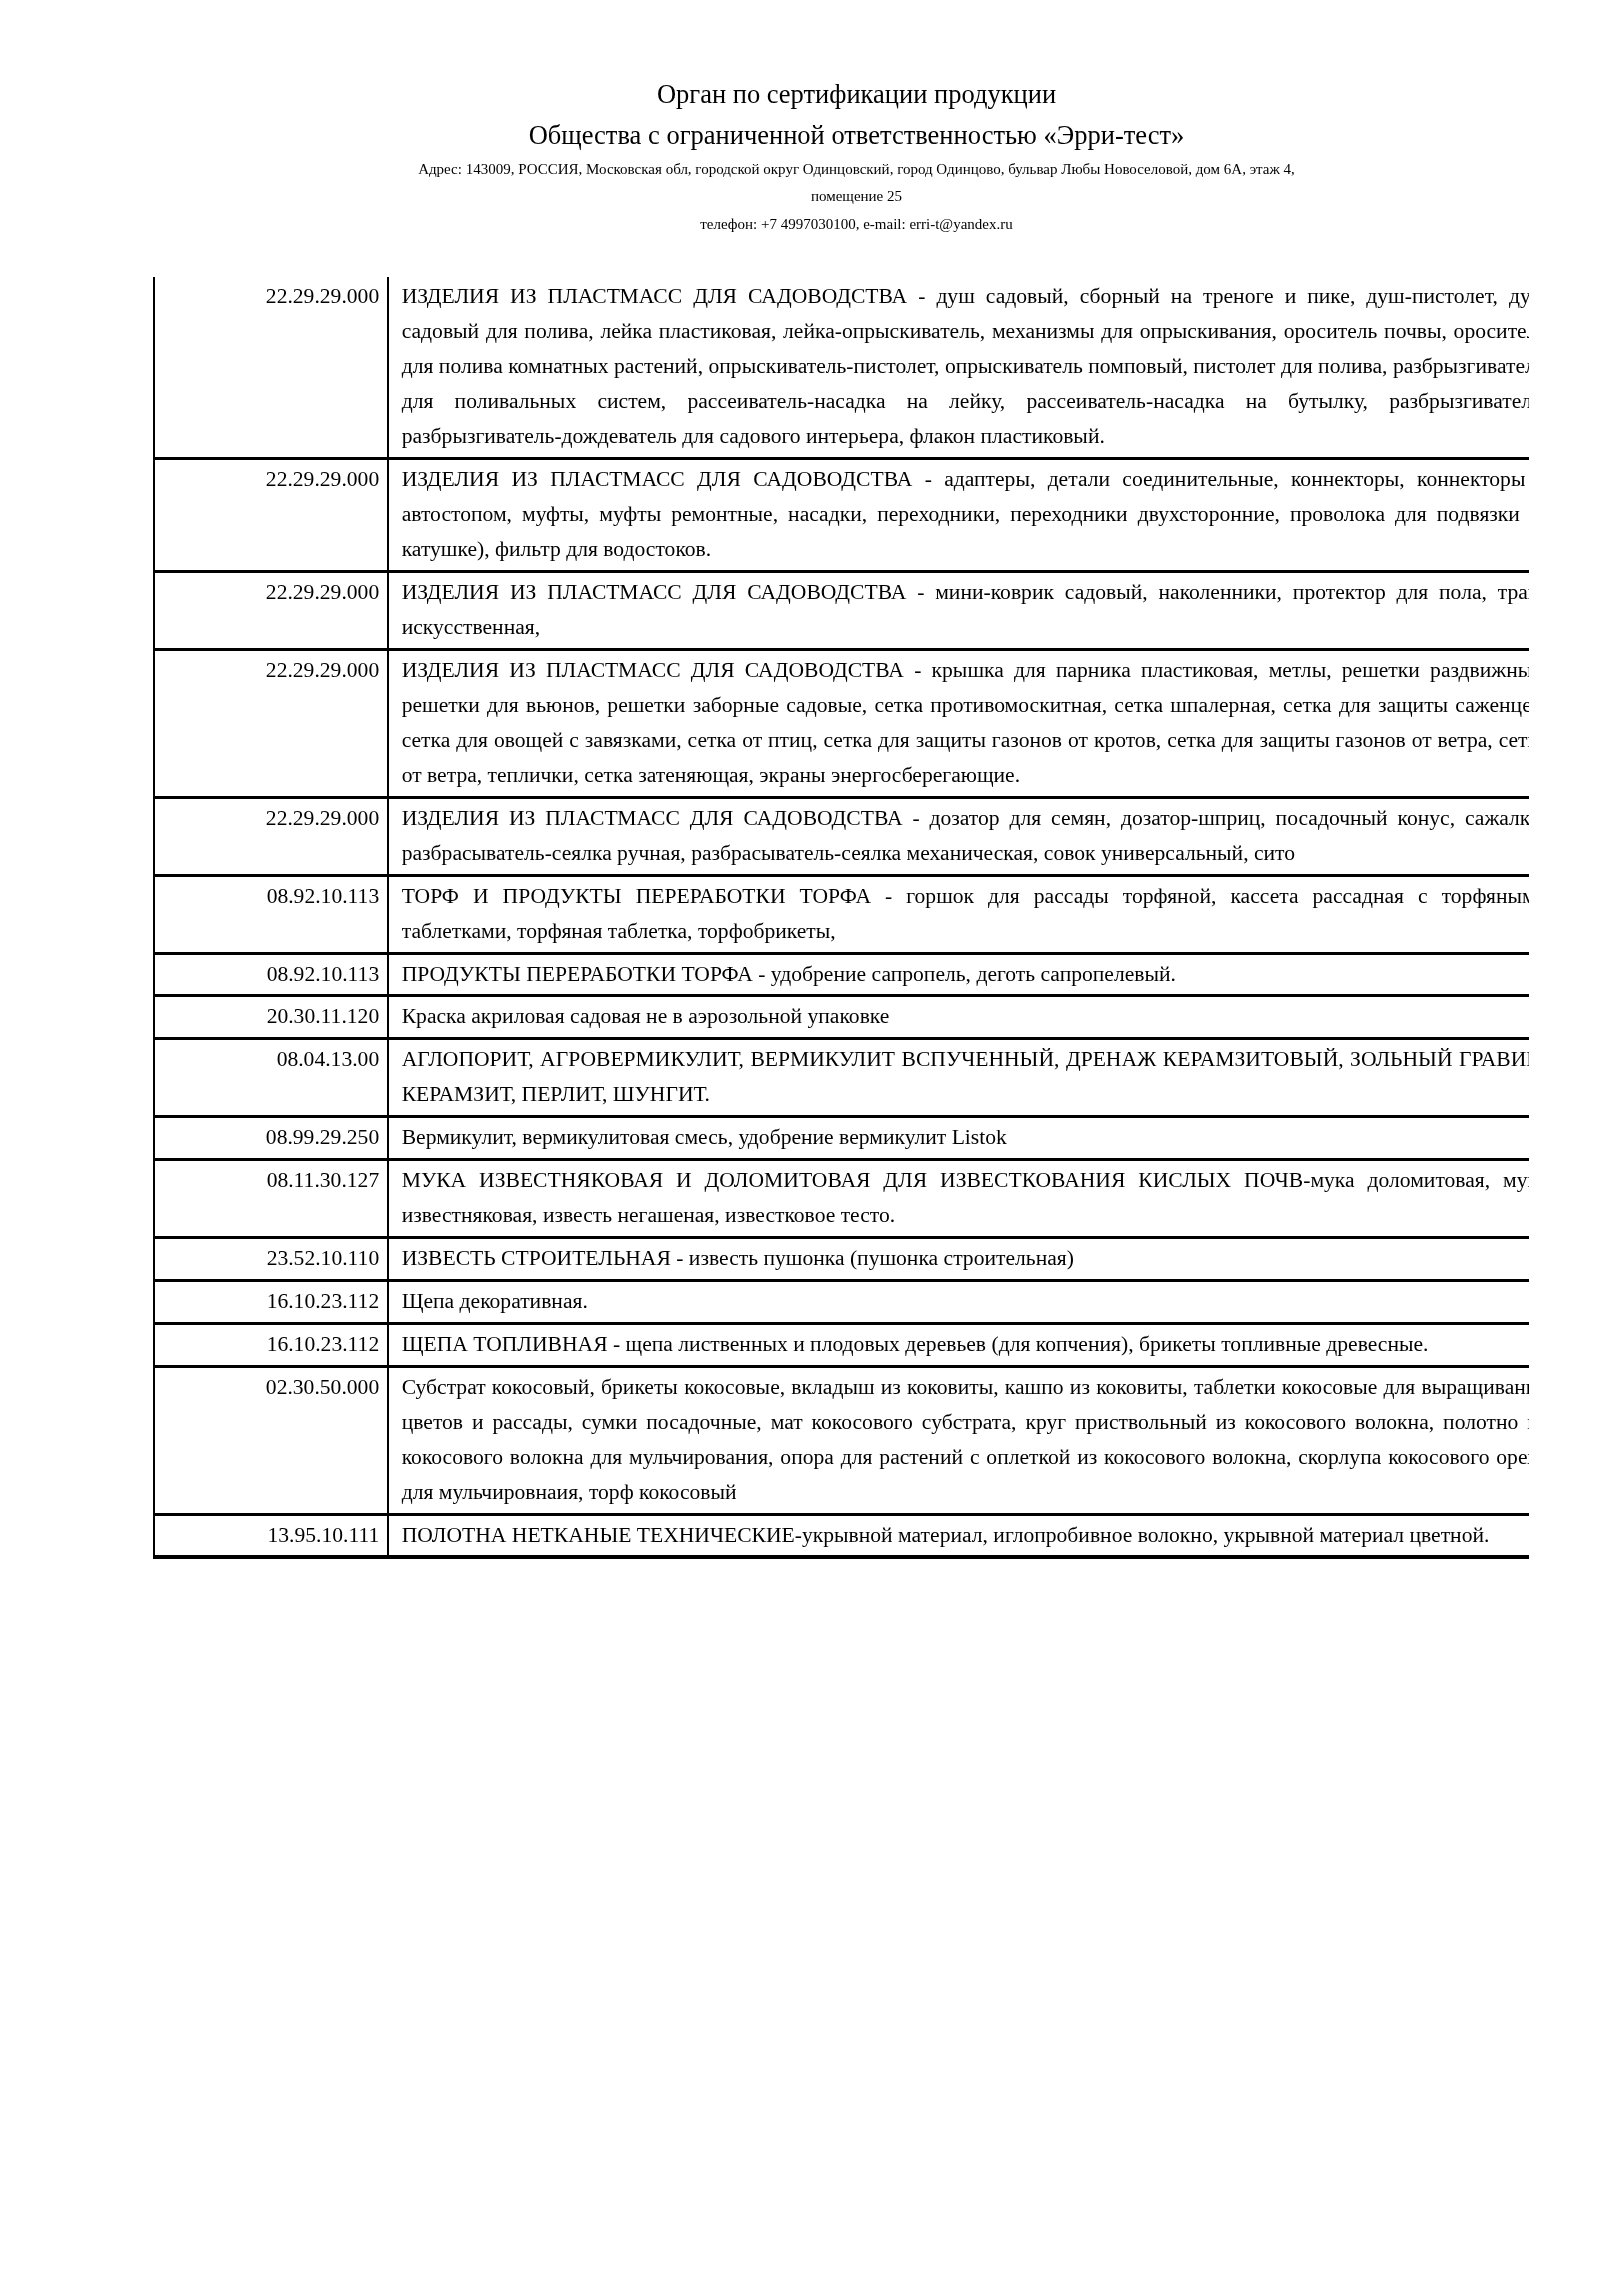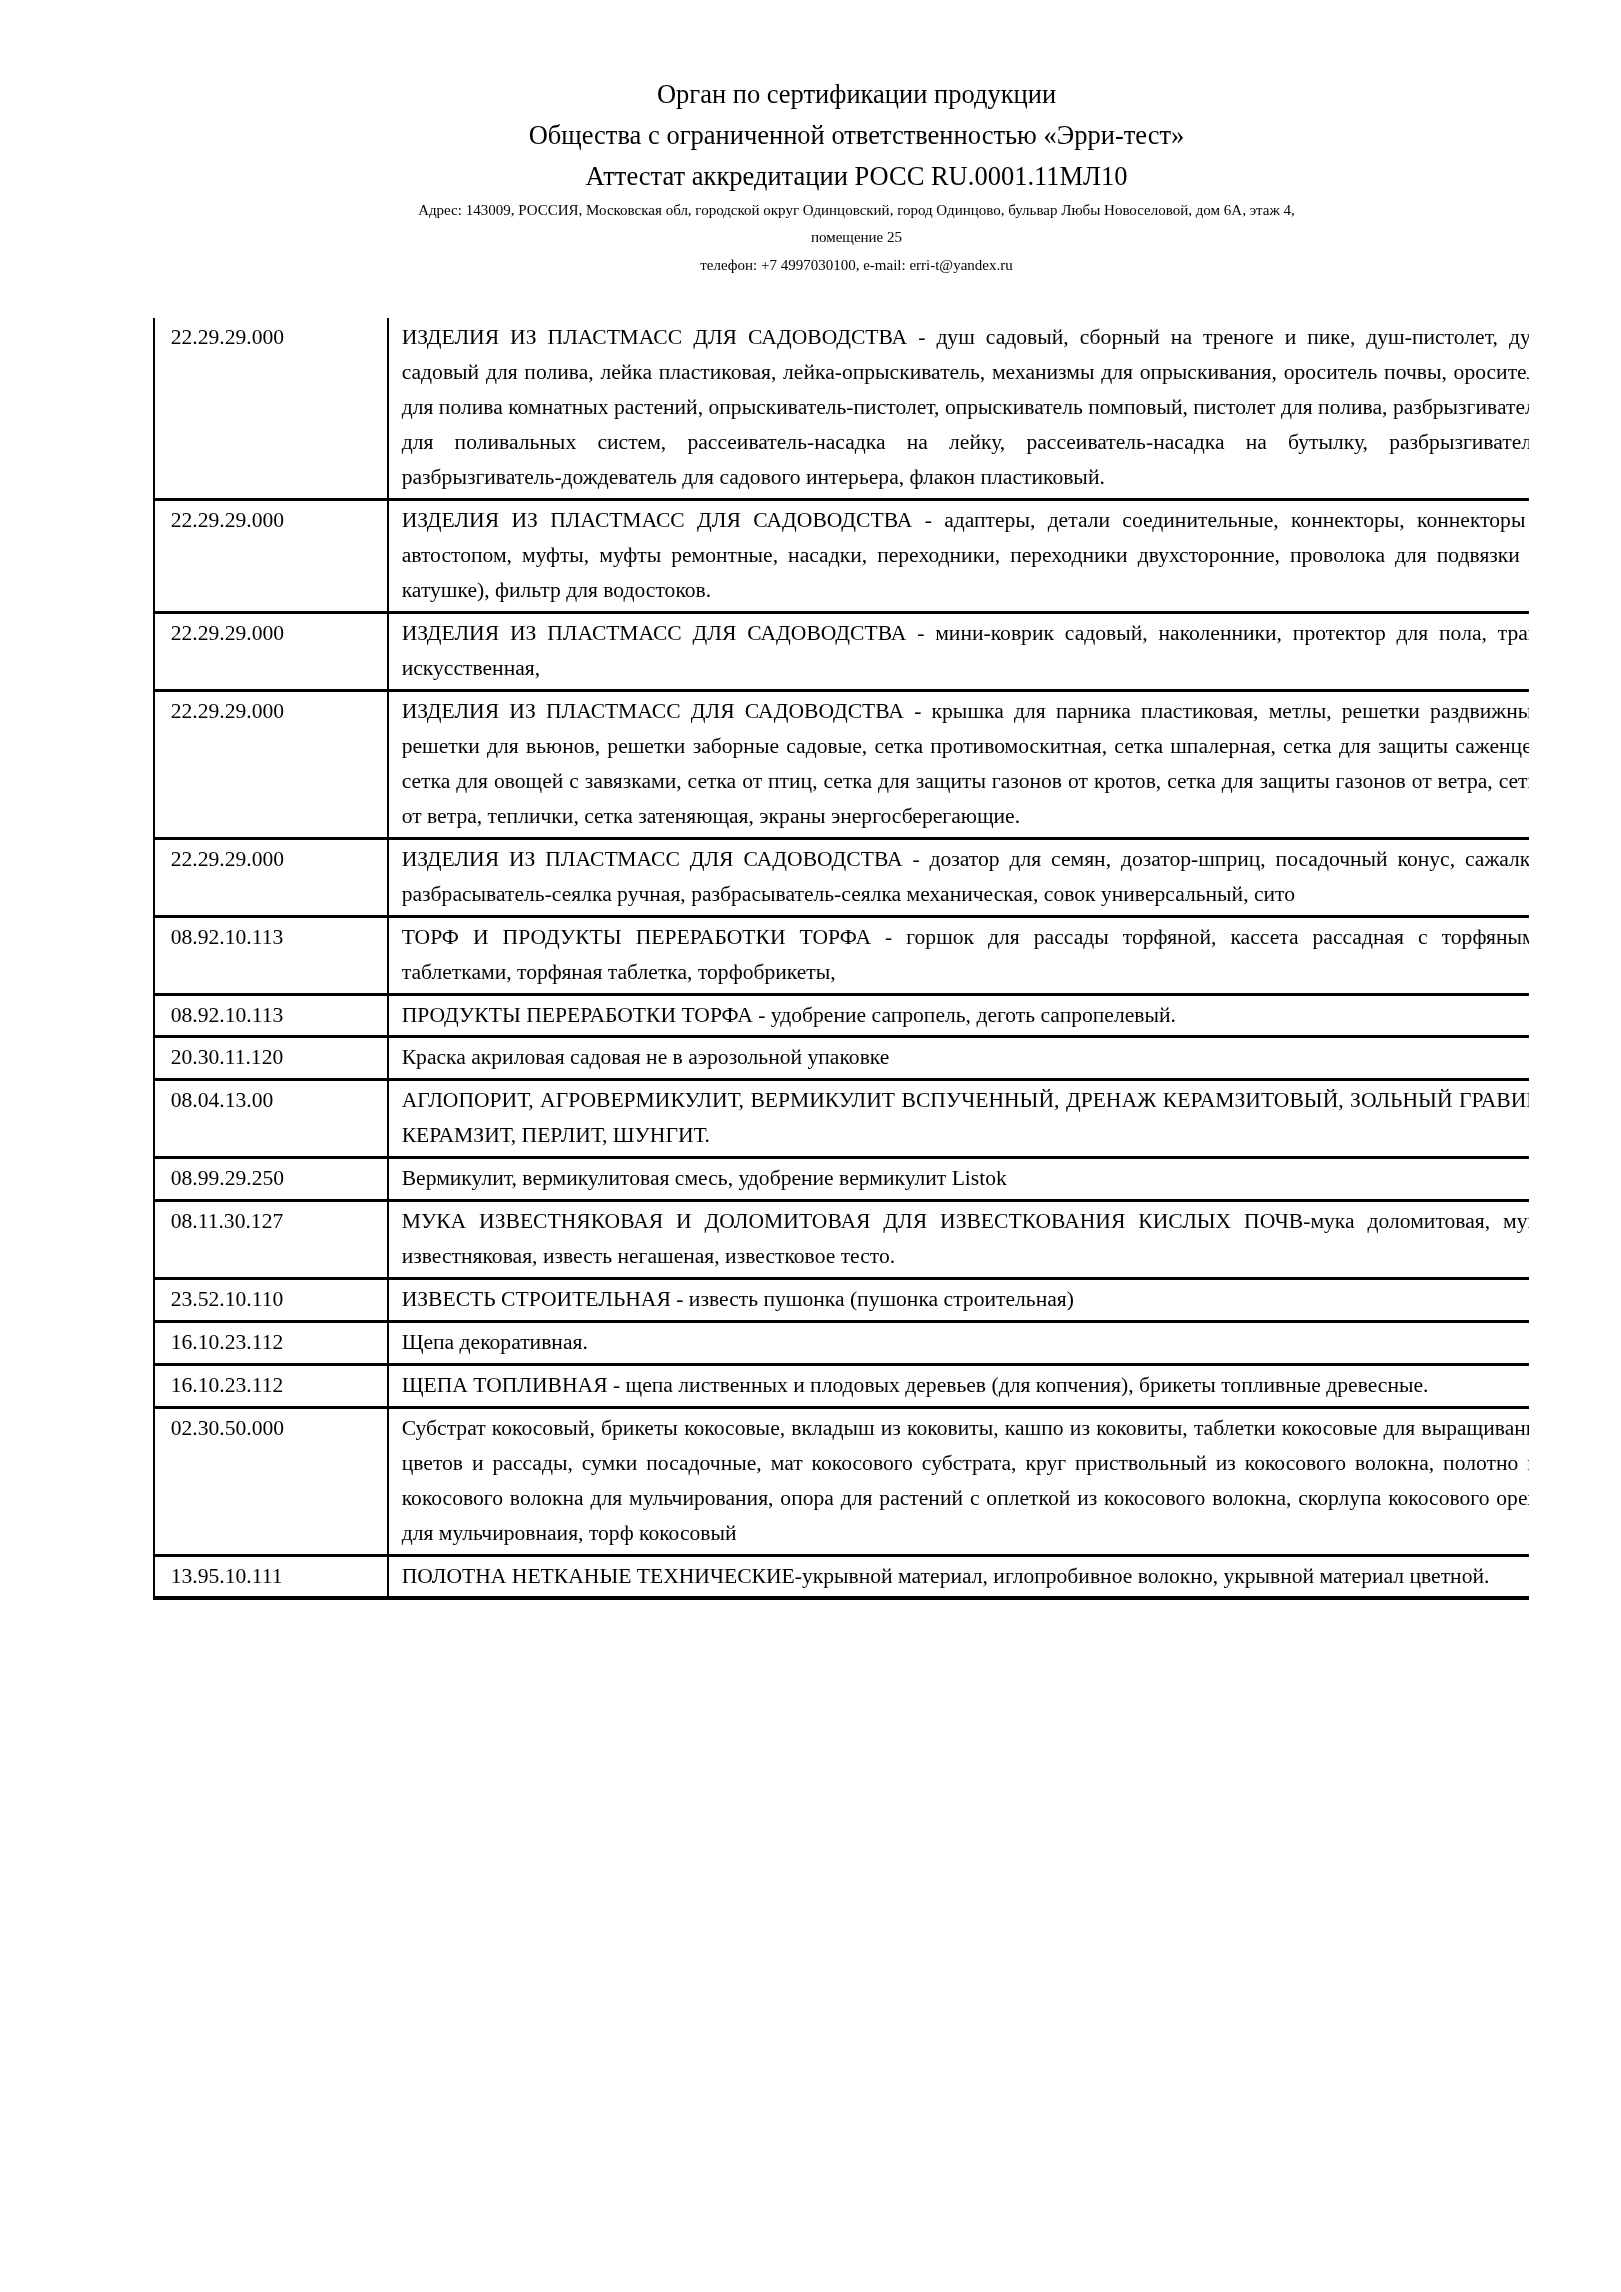--- a/index.html
+++ b/index.html
@@ -52,37 +52,37 @@
     line-height: 35px;
     border-top: 3.9px solid #000;
   }
   table.products tr:first-child td {
     border-top: none;
   }
   td.code {
     border-right: 2px solid #000;
     padding: 2px 7.8px 2.9px 15.7px;
     white-space: nowrap;
+    text-align: right;
   }
   td.desc {
     padding: 2px 12.7px 2.9px 12.7px;
     text-align: justify;
     margin-left: 48px;
   }
 </style>
 </head>
 <body>
 
 <div class="page">
   <div class="content">
 
     <div class="hdr">
       <div class="hdr-main">Орган по сертификации продукции</div>
       <div class="hdr-main">Общества с ограниченной ответственностью «Эрри-тест»</div>
-      <div class="hdr-main">Аттестат аккредитации РОСС RU.0001.11МЛ10</div>
       <div class="hdr-sub">Адрес: 143009, РОССИЯ, Московская обл, городской округ Одинцовский, город Одинцово, бульвар Любы Новоселовой, дом 6А, этаж 4,</div>
       <div class="hdr-sub">помещение 25</div>
       <div class="hdr-sub">телефон: +7 4997030100, e-mail: erri-t@yandex.ru</div>
     </div>
 
     <table class="products">
       <colgroup>
         <col class="code-col">
         <col class="desc-col">
       </colgroup>

